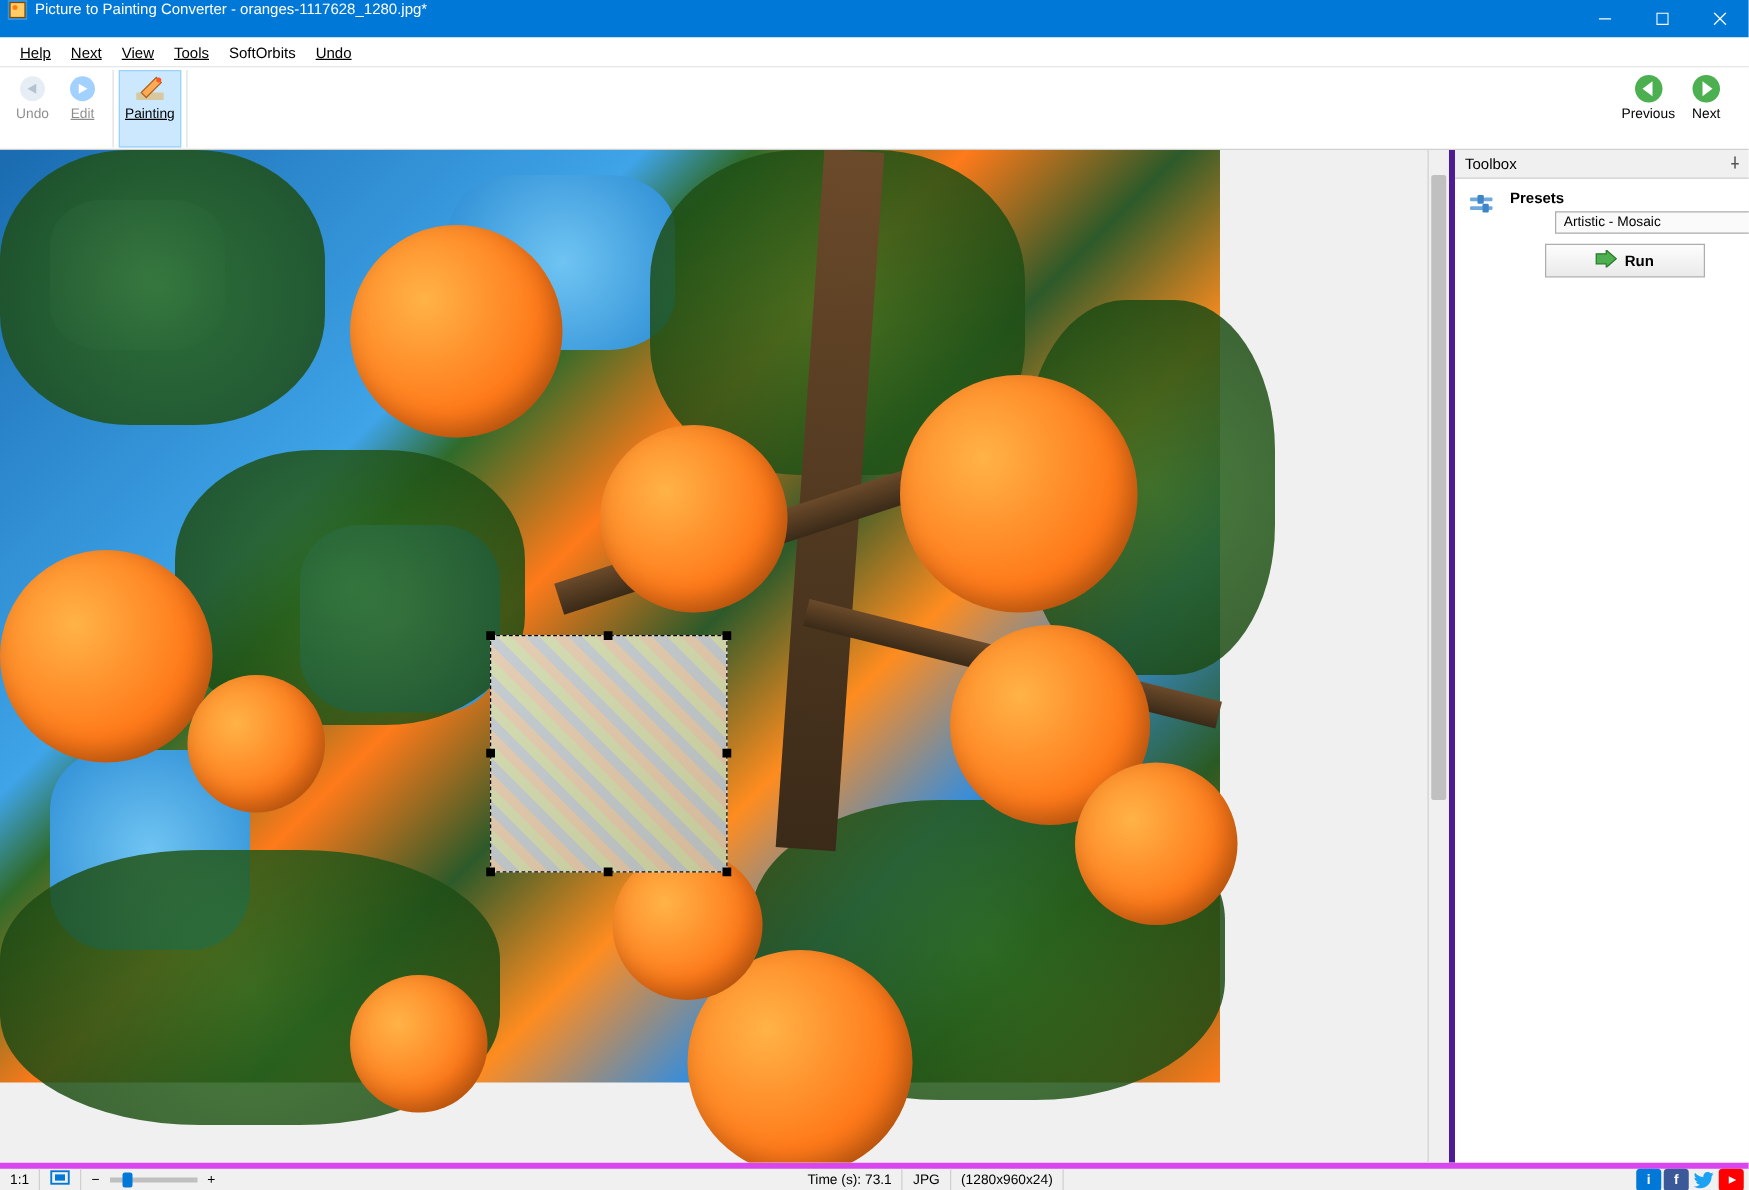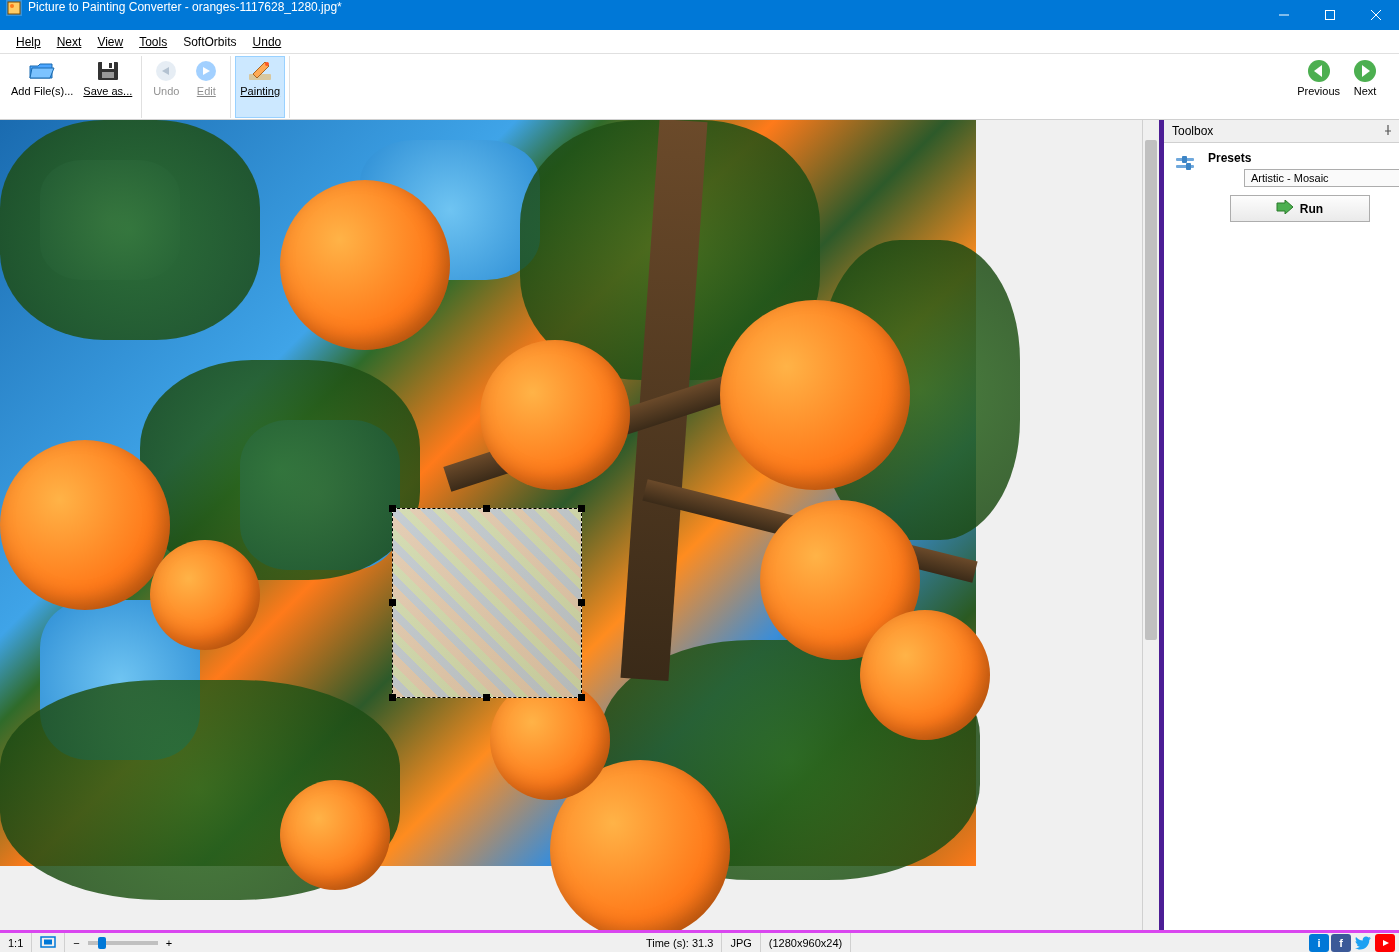--- a/index.html
+++ b/index.html
@@ -49,24 +49,24 @@
 
 
 .toolbox { width: 240px; background: #fff; border-left: 5px solid #4c1d95; display: flex; flex-direction: column; }
 .toolbox-header { background: #f0f0f0; padding: 4px 8px; font-size: 12px; border-bottom: 1px solid #d0d0d0; position: relative; }
 .toolbox-header .pin { position: absolute; right: 6px; top: 4px; cursor: pointer; }
 .toolbox-body { padding: 8px; display: flex; gap: 8px; }
 .settings-icon-col { width: 28px; display: flex; align-items: flex-start; justify-content: center; padding-top: 4px; }
 .presets-col { flex: 1; }
 .presets-label { font-weight: bold; margin-bottom: 4px; font-size: 12px; }
 .preset-select { width: 100%; font-size: 11px; padding: 1px 2px; background: #fafafa; border: 1px solid #adadad; margin-left: 36px; }
-.run-btn { width: 140px; margin: 8px auto 0; display: flex; align-items: center; justify-content: center; gap: 6px; border: 1px solid #adadad; background: linear-gradient(#fdfdfd,#eaeaea); padding: 4px 0; font-weight: bold; cursor: pointer; font-size: 12px; }
-
-
-.statusbar { height: 22px; background: #f0f0f0; border-top: 3px solid #d946ef; display: flex; align-items: center; font-size: 11px; }
+.run-btn { width: 128px; margin: 8px auto 0; display: flex; align-items: center; justify-content: center; gap: 6px; border: 1px solid #adadad; background: linear-gradient(#fdfdfd,#eaeaea); padding: 4px 0; font-weight: bold; cursor: pointer; font-size: 12px; }
+
+
+.statusbar { height: 22px; background: #f0f0f0; border-top: 5px solid #d946ef; display: flex; align-items: center; font-size: 11px; }
 .status-seg { padding: 0 8px; border-right: 1px solid #d0d0d0; height: 100%; display: flex; align-items: center; gap: 4px; }
 .status-seg.time { margin-left: auto; }
 .zoom-slider { width: 70px; height: 4px; background: #c0c0c0; position: relative; margin: 0 4px; }
 .zoom-slider .knob { position: absolute; left: 10px; top: -4px; width: 8px; height: 12px; background: #0078d7; border-radius: 2px; }
 .social { display: flex; gap: 2px; margin-left: auto; padding-right: 4px; }
 .social .ico { width: 20px; height: 18px; display: flex; align-items: center; justify-content: center; border-radius: 3px; cursor: pointer; }
 </style>
 </head>
 <body>
 
@@ -103,42 +103,20 @@
   <div class="menu-item"><span class="ul">Help</span></div>
   <div class="menu-item"><span class="ul">Next</span></div>
   <div class="menu-item"><span class="ul">View</span></div>
   <div class="menu-item"><span class="ul">Tools</span></div>
   <div class="menu-item"><span>SoftOrbits</span></div>
   <div class="menu-item"><span class="ul">Undo</span></div>
 </div>
 
 <div class="toolbar">
   <div class="tool-group">
-    <div class="tool-btn">
-      <div class="tool-icon">
-          <svg width="28" height="22">
-            <path d="M2 6 L10 6 L12 4 L24 4 L24 18 L2 18 Z" fill="#4da6ff" stroke="#1a6bb0"></path>
-            <path d="M4 8 L26 8 L22 18 L2 18 Z" fill="#7cc3ff" stroke="#1a6bb0"></path>
-          </svg>
-        </div>
-      <div class="tool-label">Add File(s)...</div>
-    </div>
-    <div class="tool-btn">
-      <div class="tool-icon">
-          <svg width="24" height="22">
-            <rect x="2" y="2" width="20" height="18" fill="#333" rx="1"></rect>
-            <rect x="6" y="2" width="12" height="7" fill="#fff"></rect>
-            <rect x="6" y="12" width="12" height="6" fill="#999"></rect>
-            <rect x="13" y="3" width="3" height="5" fill="#333"></rect>
-          </svg>
-        </div>
-      <div class="tool-label"><span style="text-decoration:underline">Save as...</span></div>
-    </div>
-  </div>
-  <div class="tool-group">
     <div class="tool-btn disabled">
       <div class="tool-icon">
           <svg width="26" height="22">
             <circle cx="13" cy="11" r="10" fill="#c8d8e8"></circle>
             <path d="M16 7 L9 11 L16 15 Z" fill="#5a7a9a"></path>
           </svg>
         </div>
       <div class="tool-label">Undo</div>
     </div>
     <div class="tool-btn disabled">
@@ -276,21 +254,21 @@
         </svg></span>
   </div>
   <div class="status-seg" style="border-right:none;">
     <span style="cursor:pointer;">−</span>
     <div class="zoom-slider">
         <div class="knob"></div>
       </div>
     <span style="cursor:pointer;">+</span>
   </div>
   <div class="status-seg time">
-      <span>Time (s): 31.3</span>
+      <span>Time (s): 73.1</span>
     </div>
   <div class="status-seg">
       <span>JPG</span>
     </div>
   <div class="status-seg">
       <span>(1280x960x24)</span>
     </div>
   <div class="social">
     <div class="ico" style="background:#0078d7;color:#fff;font-weight:bold;">i</div>
     <div class="ico" style="background:#3b5998;color:#fff;font-weight:bold;">f</div>

